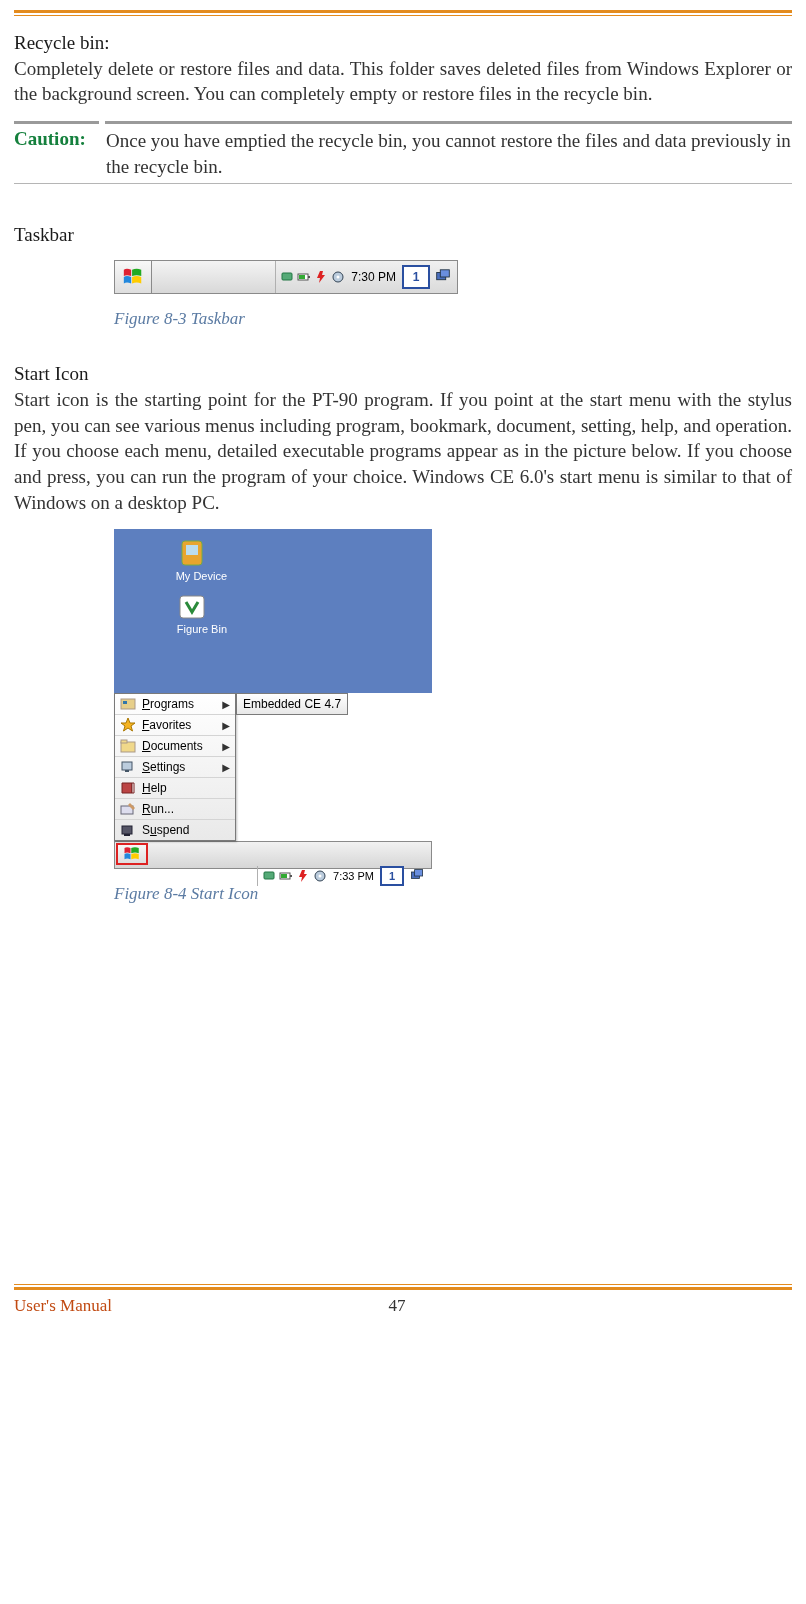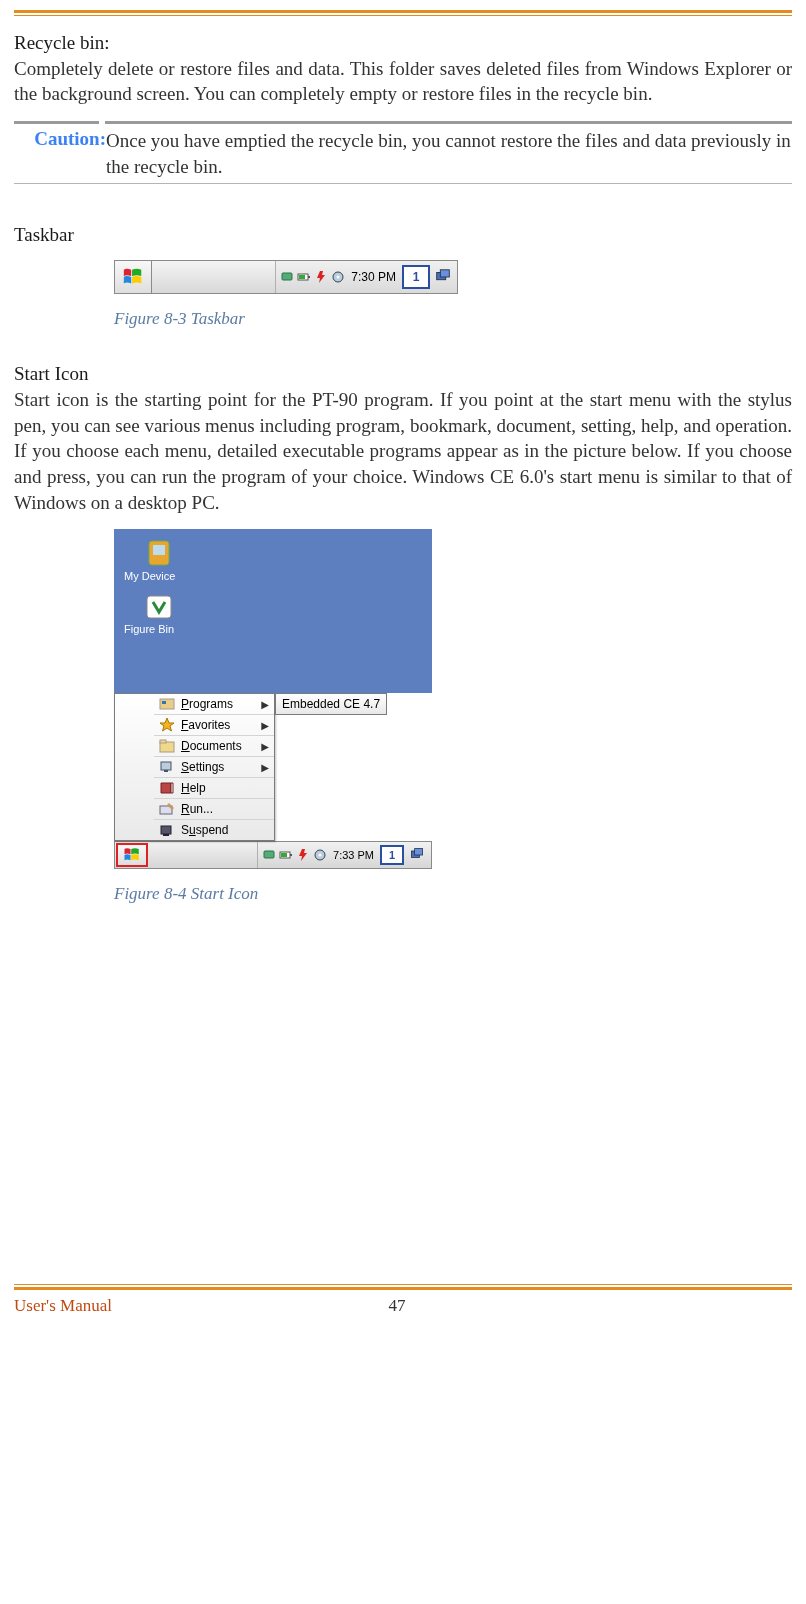--- a/index.html
+++ b/index.html
@@ -55,22 +55,21 @@
   .caution-row {
     display: flex;
     align-items: flex-start;
     padding: 4px 0 4px 0;
     border-bottom: 1px solid #b5b5b5;
   }
   .caution-label {
     font-weight: bold;
     width: 92px;
     flex-shrink: 0;
-    color: #3b82f6;
-    text-align: right;
+    color: #15803d;
   }
   .caution-text {
     color: #333;
     line-height: 1.35;
   }
   .fig-wrap {
     margin: 14px 0 10px 100px;
   }
   .fig-caption {
     font-style: italic;
@@ -133,35 +132,35 @@
     color:#000;
   }
   .desktop-area {
     height: 148px;
     background: #5d7fbf;
     padding: 8px 10px;
     position: relative;
   }
   .desk-icon {
     width: 70px;
-    text-align:left;
+    text-align:right;
     color:#fff;
     font-size:11px;
     margin-bottom: 8px;
+    margin-left: 33px;
   }
   .desk-icon .ic {
     width:32px;height:32px;margin:0 auto 1px auto;display:block;
   }
   .menu-panel-row { display:flex; }
   .menu-panel {
     width: 120px;
     border: 1px solid #7a7a7a;
     background: linear-gradient(#fff,#e9e9e9);
     box-shadow: 1px 1px 2px rgba(0,0,0,0.25);
-    padding-left: 39px;
   }
   .menu-panel-sub {
     margin-top: 0px;
   }
   .sub-item {
     padding: 3px 6px;
     background: linear-gradient(#fff,#e8e8e8);
     border:1px solid #7a7a7a;
     font-size:12px;
     white-space: nowrap;
@@ -174,20 +173,21 @@
   .menu-item:first-child{border-top:none;}
   .menu-item .mi-icon{width:16px;height:16px;flex-shrink:0;}
   .menu-item .mi-arrow{margin-left:auto;font-size:10px;color:#333;}
   .menu-item .ul{ text-decoration: underline; }
   .taskbar2 {
     height: 26px;
     display:flex;align-items:stretch;
     border:1px solid #8a8a8a;
     background: linear-gradient(#f2f2f2,#d6d6d6);
     font-size:11px;
+    flex-direction:column;
   }
   .tb2-start {
     width:28px;border:2px solid #d22; margin:1px;
     display:flex;align-items:center;justify-content:center;
     background:linear-gradient(#f8f8f8,#dedede);
   }
   .tb2-tray{
     margin-left:auto;display:flex;align-items:center;gap:3px;padding:0 4px;
     border-left:1px solid #b0b0b0;
   }

